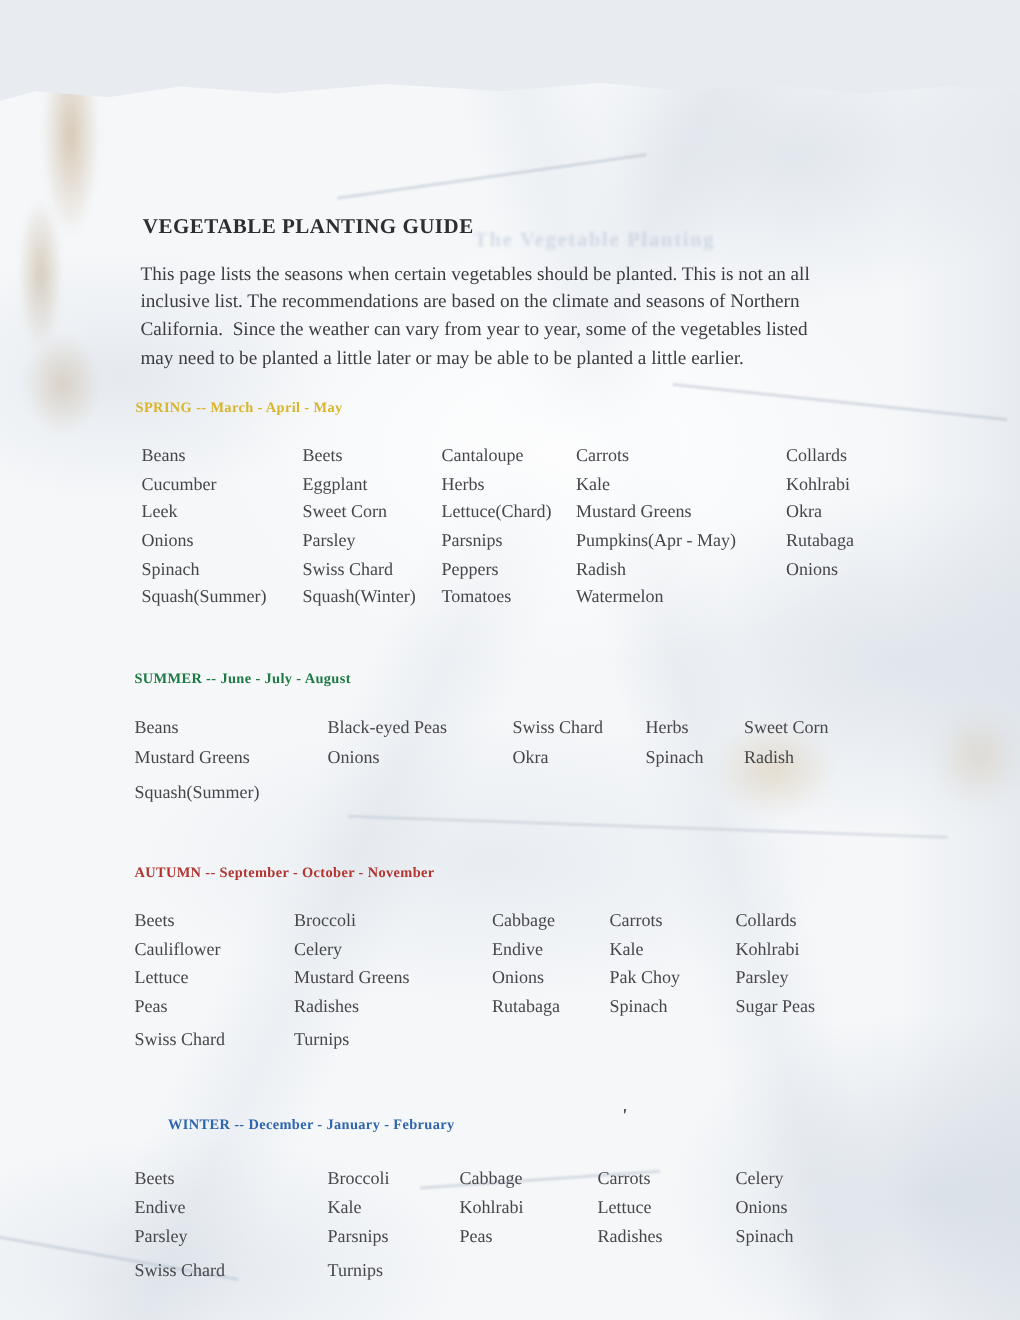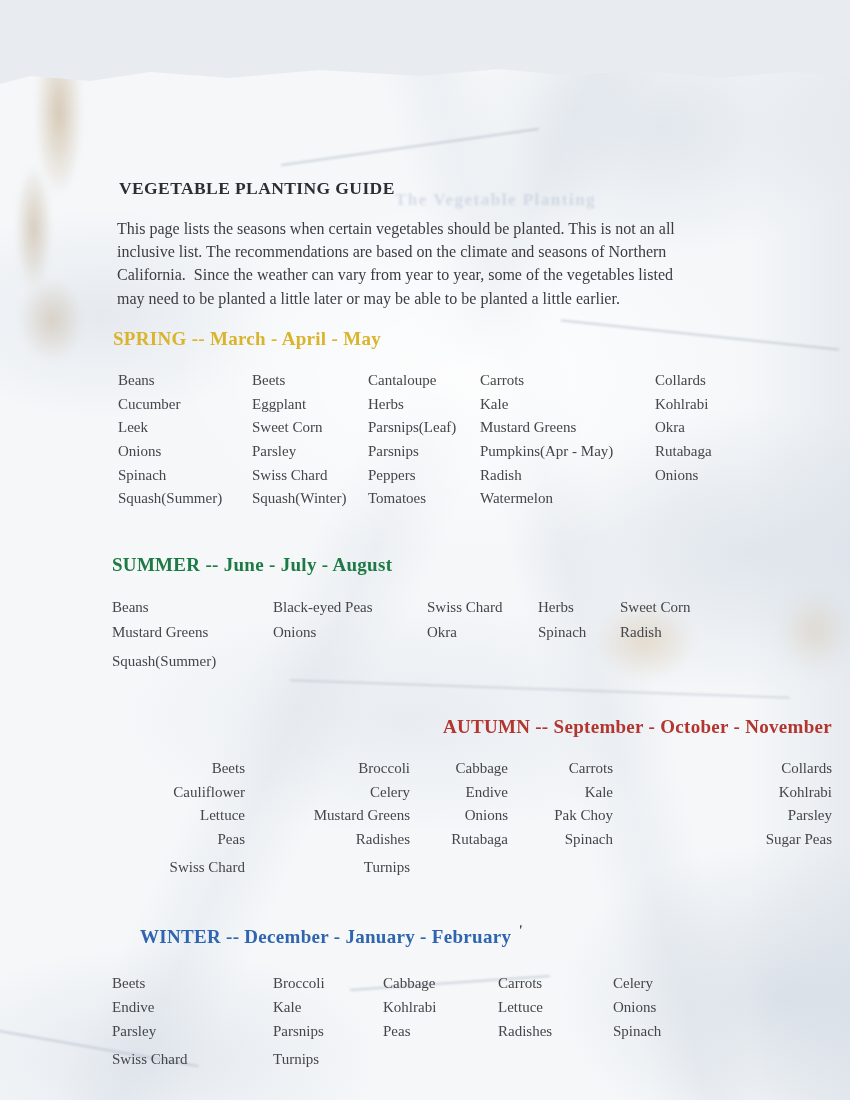--- a/index.html
+++ b/index.html
@@ -56,32 +56,32 @@
     white-space:nowrap;
   }
   
   .title{
     position:absolute;left:119px;top:112px;margin:0;
     font-size:17.5px;font-weight:bold;color:#2d2d32;letter-spacing:.4px;
   }
   .intro{position:absolute;left:117px;top:151px;width:655px;color:#3c3c41;}
   .intro-line{font-size:16px;line-height:23.2px;white-space:pre-wrap;}
   .season{position:absolute;width:720px;}
-  .heading{margin:0;font-size:19px;font-weight:bold;line-height:22px;letter-spacing:.3px;}
+  .heading{margin:0;font-size:12px;font-weight:bold;line-height:22px;letter-spacing:.3px;}
   .veg-grid{color:#46464a;}
   .veg-row{display:grid;height:23.7px;font-size:15px;line-height:19px;}
   .veg-row.gap{margin-top:4px;}
   .veg-cell{white-space:nowrap;overflow:visible;}
   #sec-spring{left:113px;top:262px;}
   #sec-spring .veg-grid{margin-top:21px;padding-left:5px;}
   #sec-spring .veg-row{grid-template-columns:134px 116px 112px 175px 1fr;}
   #sec-summer{left:112px;top:488px;}
   #sec-summer .veg-grid{margin-top:22px;}
   #sec-summer .veg-row{grid-template-columns:161px 154px 111px 82px 1fr;height:25px;}
-  #sec-autumn{left:112px;top:650px;text-align:right;}
+  #sec-autumn{left:112px;top:650px;}
   #sec-autumn .veg-grid{margin-top:21px;}
   #sec-autumn .veg-row{grid-template-columns:133px 165px 98px 105px 1fr;}
   #sec-winter{left:112px;top:860px;}
   #sec-winter .veg-grid{margin-top:26px;}
   #sec-winter .veg-row{grid-template-columns:161px 110px 115px 115px 1fr;height:24px;}
   .stray-mark{
     position:absolute;left:518px;top:856px;font-size:15px;color:#4a4a55;
     transform:rotate(8deg);font-weight:bold;
   }
 </style>
@@ -123,21 +123,21 @@
           <div class="veg-row">
             <div class="veg-cell">Cucumber</div>
             <div class="veg-cell">Eggplant</div>
             <div class="veg-cell">Herbs</div>
             <div class="veg-cell">Kale</div>
             <div class="veg-cell">Kohlrabi</div>
           </div>
           <div class="veg-row">
             <div class="veg-cell">Leek</div>
             <div class="veg-cell">Sweet Corn</div>
-            <div class="veg-cell">Parsnips(Leaf)</div>
+            <div class="veg-cell">Lettuce(Chard)</div>
             <div class="veg-cell">Mustard Greens</div>
             <div class="veg-cell">Okra</div>
           </div>
           <div class="veg-row">
             <div class="veg-cell">Onions</div>
             <div class="veg-cell">Parsley</div>
             <div class="veg-cell">Parsnips</div>
             <div class="veg-cell">Pumpkins(Apr - May)</div>
             <div class="veg-cell">Rutabaga</div>
           </div>

